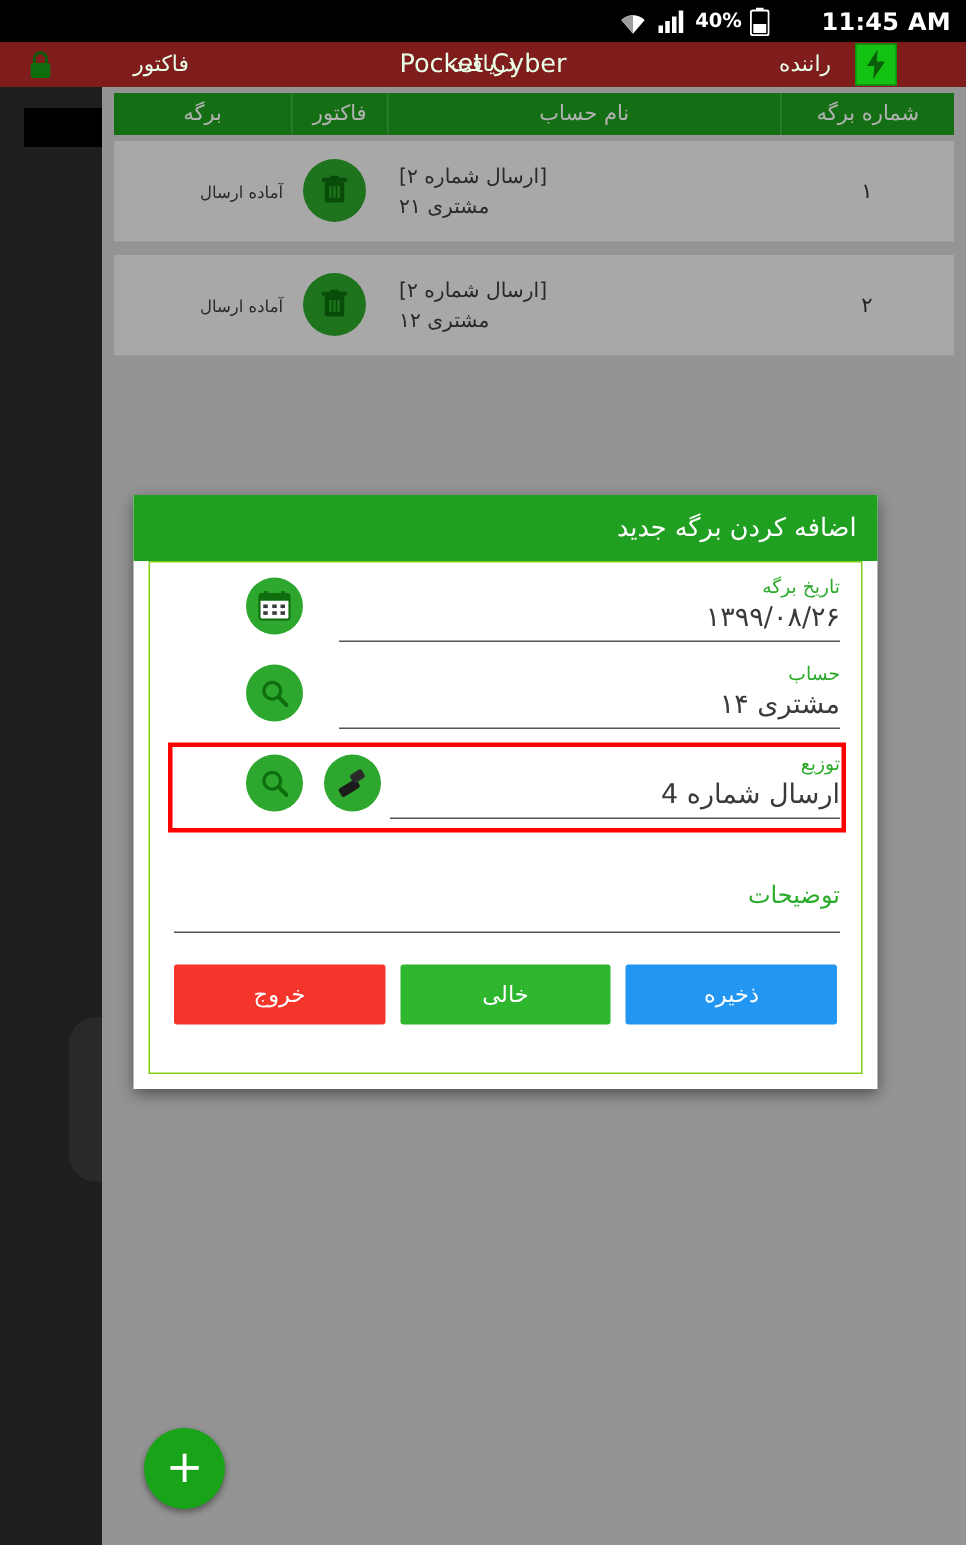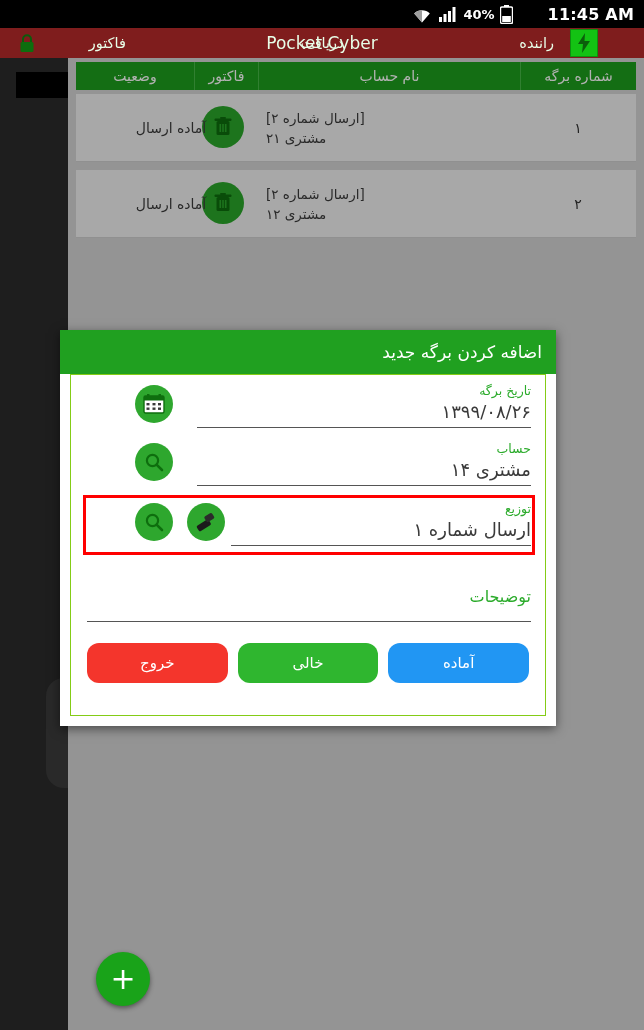--- a/index.html
+++ b/index.html
@@ -162,24 +162,24 @@
     align-items: flex-end; justify-content: center;
     padding-left: 8px;
     color: #3b3b3b; font-size: 13.5px;
     line-height: 20px;
   }
   .cell-inv {
     position: absolute; right: 378px; top: 0;
     width: 64px; height: 68px;
   }
   .cell-state {
-    position: absolute; right: 424px; top: 0;
+    position: absolute; right: 434px; top: 0;
     width: 118px; height: 68px;
     display: flex; align-items: center; justify-content: center;
-    color: #3b3b3b; font-size: 14px; padding-left: 36px;
+    color: #3b3b3b; font-size: 11px; padding-left: 36px;
   }
   .del-btn {
     position: absolute;
     left: 8px; top: 12px;
     width: 42px; height: 42px;
     border-radius: 21px;
     background: #2aa62a;
     display: flex; align-items: center; justify-content: center;
   }
 
@@ -196,21 +196,21 @@
   }
 
   
   .scrim {
     position: absolute; top: 58px; left: 0;
     width: 644px; height: 972px;
     background: rgba(0,0,0,0.30);
   }
   .dialog {
     position: absolute;
-    top: 330px; left: 60px;
+    top: 330px; left: 89px;
     width: 496px; height: 396px;
     background: #ffffff;
     box-shadow: 0 3px 10px rgba(0,0,0,.5);
     direction: rtl;
   }
   .dialog-header {
     position: absolute; top: 0; left: 0;
     width: 496px; height: 44px;
     background: #20a020;
     display: flex; align-items: center;
@@ -290,21 +290,21 @@
     left: 16px; right: 16px; top: 268px;
     height: 40px;
     display: flex; direction: rtl;
     gap: 10px;
   }
   .dbtn {
     flex: 1;
     display: flex; align-items: center; justify-content: center;
     color: #ffffff;
     font-size: 15px;
-    border-radius: 12px;
+    border-radius: 2px;
   }
   .dbtn.save { background: #2196f3; }
   .dbtn.empty { background: #2fb62f; }
   .dbtn.exit  { background: #f4352c; }
 </style>
 </head>
 <body>
 
 <div id="screen">
 
@@ -359,21 +359,21 @@
     <div class="left-dark-strip">
       <div class="left-inner-black"></div>
       <div class="left-rounded"></div>
     </div>
     <div class="page-sheet"></div>
 
     <div class="tbl-head">
       <div class="th c-num">شماره برگه</div>
       <div class="th c-name">نام حساب</div>
       <div class="th c-inv">فاکتور</div>
-      <div class="th c-state">وضعیت</div>
+      <div class="th c-state">برگه</div>
     </div>
 
     <div class="row r1">
       <div class="cell-num">۱</div>
       <div class="cell-name">
         <span>[ارسال شماره ۲]</span>
         <span>مشتری ۲۱</span>
       </div>
       <div class="cell-inv">
         <div class="del-btn">
@@ -450,21 +450,21 @@
         <div class="circ-btn">
           <svg width="20" height="20" viewBox="0 0 20 20">
             <circle cx="8.5" cy="8.5" r="5.6" fill="none" stroke="#0e6e0e" stroke-width="2.2"></circle>
             <line x1="12.8" y1="12.8" x2="18" y2="18" stroke="#0e6e0e" stroke-width="2.6" stroke-linecap="round"></line>
           </svg>
         </div>
       </div>
 
       <div class="field f-dist">
         <span class="fl-label">توزیع</span>
-        <span class="fl-value">ارسال شماره ۱</span>
+        <span class="fl-value">ارسال شماره 4</span>
         <div class="fl-underline"></div>
         <div class="circ-btn btn-search">
           <svg width="20" height="20" viewBox="0 0 20 20">
             <circle cx="8.5" cy="8.5" r="5.6" fill="none" stroke="#0e6e0e" stroke-width="2.2"></circle>
             <line x1="12.8" y1="12.8" x2="18" y2="18" stroke="#0e6e0e" stroke-width="2.6" stroke-linecap="round"></line>
           </svg>
         </div>
         <div class="circ-btn btn-erase">
           <svg width="22" height="20" viewBox="0 0 22 20">
             <rect x="1.5" y="10.5" width="14" height="6.5" rx="1.6" transform="rotate(-32 8 13)" fill="#1b1b1b"></rect>
@@ -474,21 +474,21 @@
       </div>
 
       <div class="highlight-box"></div>
 
       <div class="field f-desc">
         <span class="fl-label">توضیحات</span>
         <div class="fl-underline"></div>
       </div>
 
       <div class="btn-row">
-        <div class="dbtn save">آماده</div>
+        <div class="dbtn save">ذخیره</div>
         <div class="dbtn empty">خالی</div>
         <div class="dbtn exit">خروج</div>
       </div>
 
     </div>
   </div>
 
 </div>
 
 </body></html>

